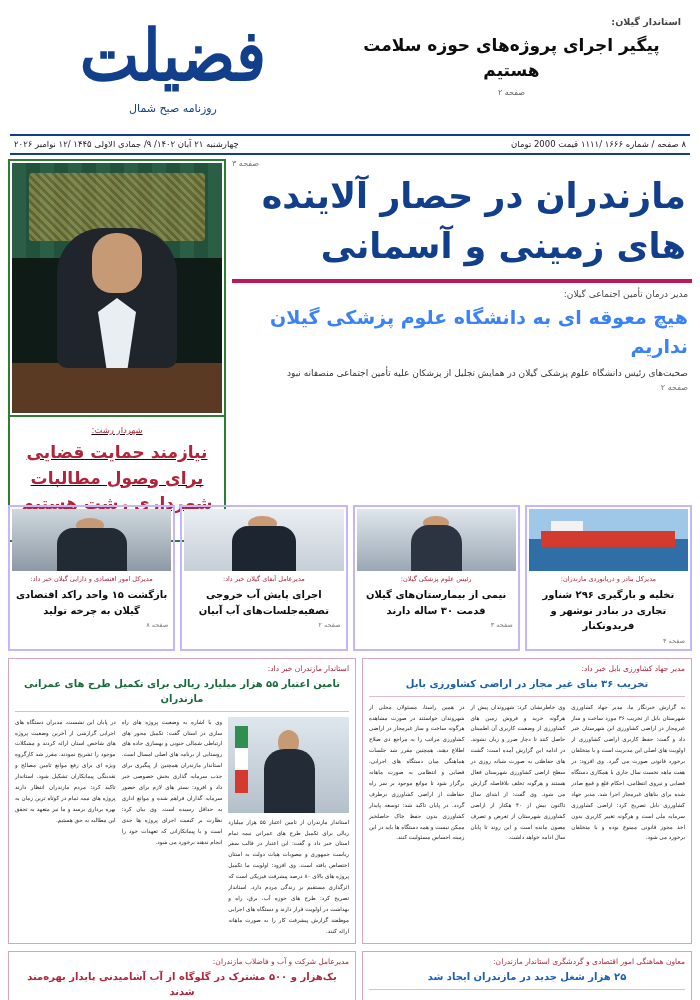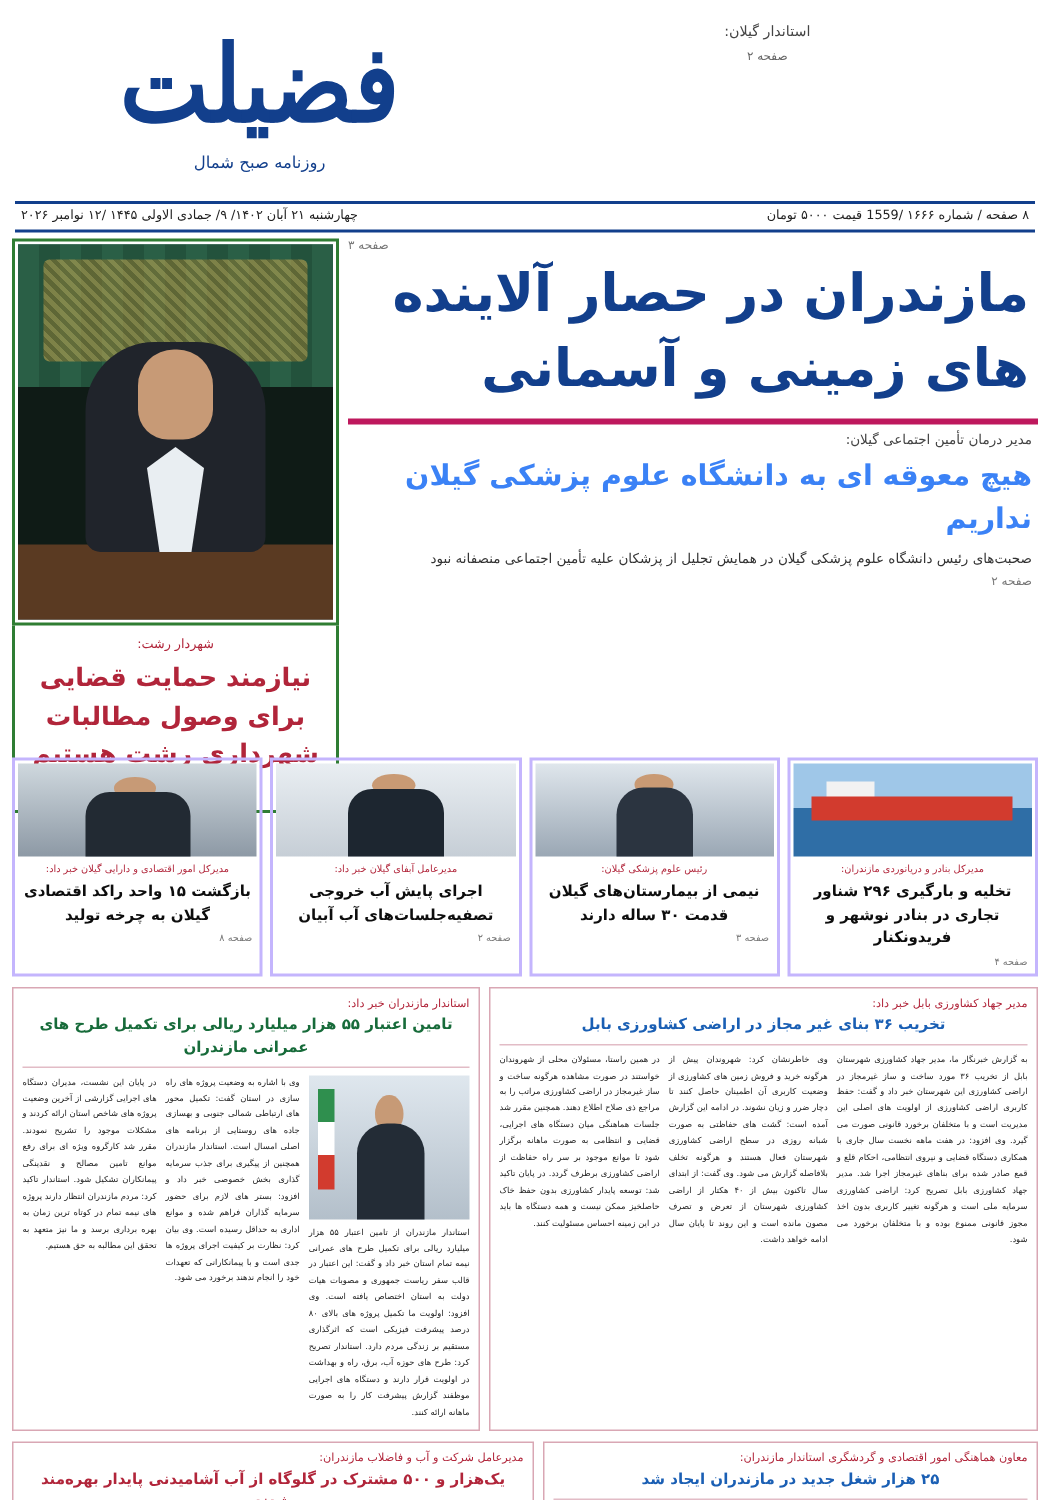--- a/index.html
+++ b/index.html
@@ -20,21 +20,21 @@
     font-family:"DejaVu Serif","Liberation Serif",serif;
     font-size:63px;font-weight:bold;color:#123f8c;
     letter-spacing:-2px;line-height:1.05;
     text-align:center;padding-top:12px;
     transform:scaleY(1.12);
   }
   .logo-sub{
     text-align:center;font-size:11px;color:#123f8c;margin-top:14px;letter-spacing:1px;
   }
   .mast-left{flex:1;padding:6px 10px 0 4px;border-right:1px solid transparent;}
-  .mast-left .kicker{font-size:9.5px;color:#444;text-align:center;margin-bottom:6px;}
+  .mast-left .kicker{font-size:9.5px;color:#444;text-align:right;margin-bottom:6px;font-weight:bold;}
   .mast-left .mlead{
     font-size:17px;font-weight:bold;line-height:1.45;color:#0d0d0d;text-align:center;
   }
   .mast-left .mpage{font-size:8px;color:#666;text-align:center;margin-top:6px;}
 
   
   .inforule{border-top:2px solid #123f8c;margin:2px 2px 0 2px;}
   .infobar{
     display:flex;justify-content:space-between;align-items:center;
     font-size:8.5px;color:#222;padding:3px 4px 4px 4px;border-bottom:2px solid #123f8c;margin:0 2px 4px 2px;
@@ -58,21 +58,21 @@
   .photo-main .wall:after{content:"";position:absolute;right:8%;top:10%;width:84%;height:72%;
      background:repeating-linear-gradient(45deg,#c8a951 0 3px,#8f7730 3px 6px);opacity:.55;border-radius:4px;}
   .photo-main .deskline{position:absolute;left:0;right:0;bottom:0;height:20%;background:#5a3a22;}
   .photo-main .person{position:absolute;left:50%;transform:translateX(-50%);bottom:18%;
      width:120px;height:140px;background:#20242b;border-radius:46px 46px 10px 10px;}
   .photo-main .head{position:absolute;left:50%;transform:translateX(-50%);bottom:48%;
      width:50px;height:60px;background:#c79a76;border-radius:24px 24px 20px 20px;}
   .photo-main .shirt{position:absolute;left:50%;transform:translateX(-50%);bottom:18%;
      width:38px;height:70px;background:#e9eef2;clip-path:polygon(50% 0,100% 20%,78% 100%,22% 100%,0 20%);}
   .photo-cap{
-    border:2px solid #2f7d33;border-top:none;padding:8px 6px 10px 6px;text-align:center;
+    border:2px solid #2f7d33;border-top:none;padding:8px 6px 10px 6px;text-align:center;text-decoration:underline;
   }
   .photo-cap .k{font-size:8.5px;color:#b1253a;margin-bottom:5px;}
   .photo-cap .t{font-size:17px;font-weight:bold;color:#b1253a;line-height:1.5;}
   .photo-cap .pg{font-size:8px;color:#666;text-align:right;margin-top:4px;}
 
   .lead-col{flex:1;display:flex;flex-direction:column;}
   .lead-pg{font-size:8px;color:#777;text-align:left;margin-bottom:2px;}
   .lead-title{
     font-size:35px;font-weight:bold;color:#123f8c;line-height:1.42;text-align:right;
     padding:2px 6px 8px 6px;
@@ -100,21 +100,21 @@
   .s4:after{content:"";position:absolute;left:28%;top:30%;width:44%;height:70%;background:#222a33;border-radius:16px 16px 0 0;}
   .s4:before{content:"";position:absolute;left:40%;top:14%;width:18%;height:24%;background:#c79a76;border-radius:50%;}
   .scap{padding:4px 3px 2px 3px;text-align:center;}
   .scap .k{font-size:6.5px;color:#b1253a;line-height:1.4;margin-bottom:3px;}
   .scap .t{font-size:10px;font-weight:bold;color:#0d0d0d;line-height:1.55;}
   .scap .pg{font-size:6.5px;color:#777;text-align:right;margin-top:3px;}
 
   
   .midrow{display:flex;gap:6px;margin-top:7px;}
   .box{border:1px solid #d9a7b4;box-sizing:border-box;padding:5px 6px 6px 6px;}
-  .box.left{width:366px;}
+  .box.left{width:330px;}
   .box.right{flex:1;}
   .bkicker{font-size:7.5px;color:#b1253a;text-align:right;margin-bottom:3px;}
   .btitle{font-size:10px;font-weight:bold;color:#1a5fb4;text-align:center;line-height:1.5;padding-bottom:5px;border-bottom:1px solid #e2bcc6;}
   .btitle.green{color:#176b3a;}
   .cols3{display:flex;gap:6px;margin-top:5px;}
   .bodytext{font-size:5.6px;line-height:1.95;text-align:justify;color:#222;}
   .photo-inline{width:100%;height:96px;background:linear-gradient(#dfe7ee,#b3bfca);position:relative;margin-bottom:4px;}
   .photo-inline:after{content:"";position:absolute;left:30%;top:34%;width:42%;height:66%;background:#232c36;border-radius:20px 20px 0 0;}
   .photo-inline:before{content:"";position:absolute;left:41%;top:14%;width:18%;height:26%;background:#c79a76;border-radius:50%;}
   .flag{position:absolute;left:6%;top:10%;width:10%;height:70%;background:linear-gradient(#2f8f4e 0 33%,#fff 33% 66%,#d23b2e 66% 100%);}
@@ -126,31 +126,32 @@
   .btitle.pink{color:#b1253a;}
 </style>
 </head>
 <body>
 
 <div class="page">
 
   <div class="masthead">
     <div class="mast-left">
       <div class="kicker">استاندار گیلان:</div>
+      <div class="mlead">پیگیر اجرای پروژه‌های حوزه سلامت هستیم</div>
       <div class="mpage">صفحه ۲</div>
     </div>
     <div class="mast-right">
       <div class="logo">فضیلت</div>
       <div class="logo-sub">روزنامه صبح شمال</div>
     </div>
   </div>
 
   <div class="inforule"></div>
   <div class="infobar">
-    <div>۸ صفحه / شماره ۱۶۶۶ /1559 قیمت ۵۰۰۰ تومان</div>
+    <div>۸ صفحه / شماره ۱۶۶۶ /۱۱۱۱ قیمت 2000 تومان</div>
     <div>چهارشنبه ۲۱ آبان ۱۴۰۲/ ۹/ جمادی الاولی ۱۴۴۵ /۱۲ نوامبر ۲۰۲۶</div>
   </div>
 
   <div class="toprow">
     <div class="lead-col">
       <div class="lead-pg">صفحه ۳</div>
       <div class="lead-title">مازندران در حصار آلاینده های زمینی و آسمانی</div>
       <div class="second-box">
         <div class="second-kicker">مدیر درمان تأمین اجتماعی گیلان:</div>
         <div class="second-title">هیچ معوقه ای به دانشگاه علوم پزشکی گیلان نداریم</div>

